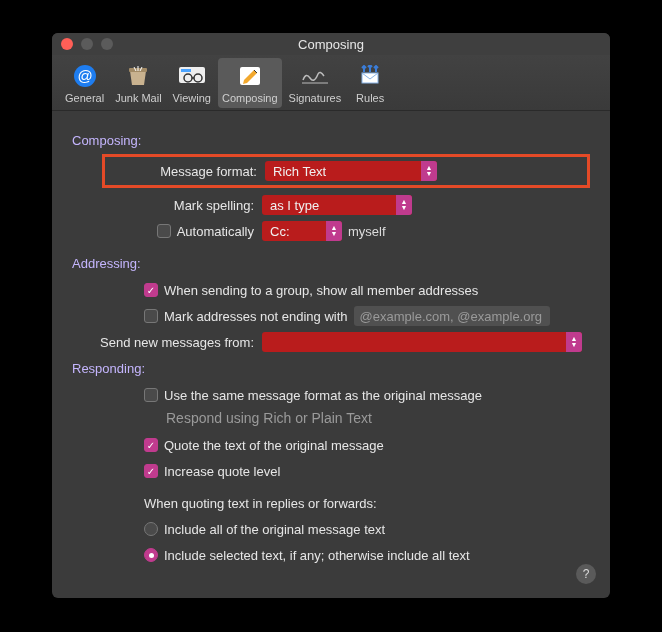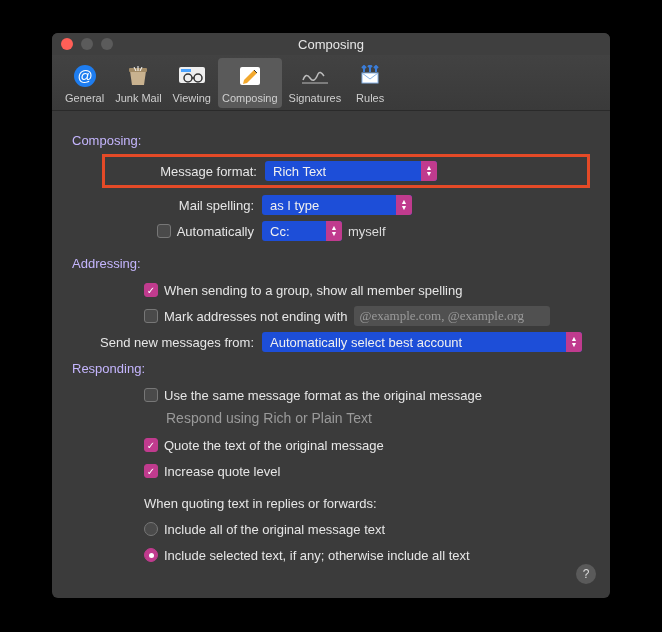--- a/index.html
+++ b/index.html
@@ -95,21 +95,21 @@
   }
   .field-col {
     display: flex;
     align-items: center;
     gap: 6px;
     flex: 1;
   }
   .popup {
     position: relative;
     height: 20px;
-    background: #1d4ed8;
+    background: #b91c1c;
     border-radius: 3px;
     display: flex;
     align-items: center;
     padding: 0 20px 0 8px;
     color: #f0f0f0;
     font-size: 13px;
     cursor: default;
     text-align: center;
   }
   .popup .arrows {
@@ -166,21 +166,20 @@
     width:5px;height:5px;border-radius:50%;background:#fff;
   }
   .textfield {
     height: 20px;
     background: #505050;
     border: none;
     border-radius: 3px;
     padding: 0 6px;
     color: #f0f0f0;
     font-size: 13px;
-    font-family: Liberation Serif, serif;
   }
   .textfield::placeholder { color:#9a9a9a; }
   .sub-note {
     color:#9a9a9a;
     font-size:14px;
     margin: 2px 0 8px 146px;
   }
   .help-btn {
     position:absolute;
     right:14px; bottom:14px;
@@ -276,21 +275,21 @@
 
     <div class="highlight-box">
       <div class="label-col">Message format:</div>
       <div class="popup" style="width:172px">
         <span>Rich Text</span>
         <span class="arrows">▲<br>▼</span>
       </div>
     </div>
 
     <div class="row">
-      <div class="label-col">Mail spelling:</div>
+      <div class="label-col">Mark spelling:</div>
       <div class="field-col">
         <div class="popup" style="width:150px">
           <span>as I type</span>
           <span class="arrows">▲<br>▼</span>
         </div>
       </div>
     </div>
 
     <div class="row">
       <div class="label-col" style="display:flex;justify-content:flex-end;align-items:center;gap:6px">
@@ -303,33 +302,32 @@
           <span class="arrows">▲<br>▼</span>
         </div>
         <span>myself</span>
       </div>
     </div>
 
     <div class="section-label" style="margin-top:14px">Addressing:</div>
     <div class="indent-rows">
       <div class="row">
         <span class="checkbox checked"></span>
-        <span class="label-txt">When sending to a group, show all member spelling</span>
+        <span class="label-txt">When sending to a group, show all member addresses</span>
       </div>
       <div class="row">
         <span class="checkbox"></span>
         <span class="label-txt">Mark addresses not ending with</span>
         <input class="textfield" style="width: 196px;" placeholder="@example.com, @example.org">
       </div>
     </div>
     <div class="row" style="">
       <div class="label-col">Send new messages from:</div>
       <div class="field-col">
         <div class="popup" style="width:320px">
-          <span>Automatically select best account</span>
           <span class="arrows">▲<br>▼</span>
         </div>
       </div>
     </div>
 
     <div class="section-label" style="margin-top:8px">Responding:</div>
     <div class="indent-rows">
       <div class="row">
         <span class="checkbox"></span>
         <span class="label-txt">Use the same message format as the original message</span>

